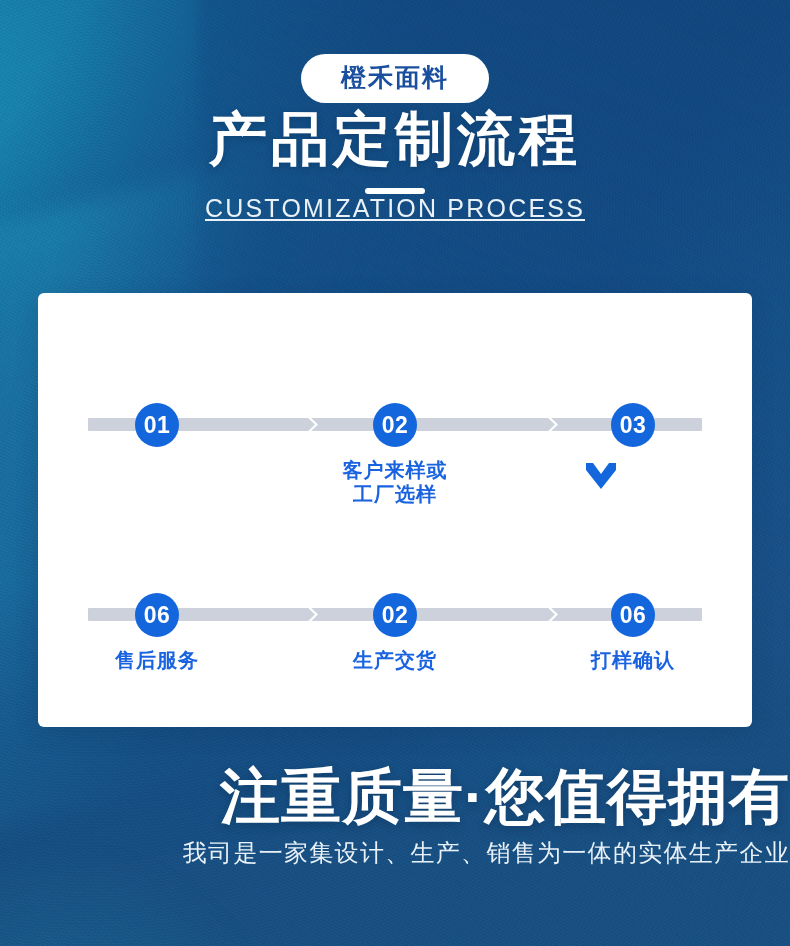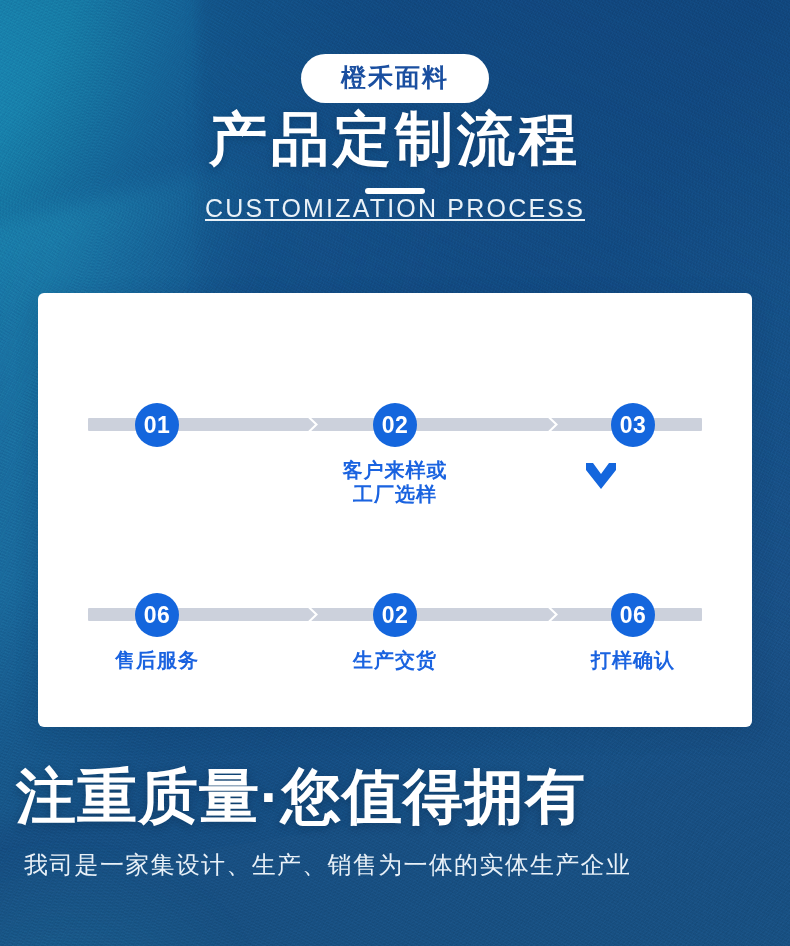--- a/index.html
+++ b/index.html
@@ -232,32 +232,32 @@
   }
   .down-arrow svg { display: block; }
 
   
   .footer {
     position: absolute;
     left: 16px;
     right: 0;
     top: 762px;
     z-index: 5;
-    text-align: left;
+    text-align: right;
   }
   .footer-head {
     color: #ffffff;
     font-size: 60px;
     font-weight: bold;
     letter-spacing: 1px;
     line-height: 1.18;
     text-shadow: 0 3px 9px rgba(4,26,52,0.30);
   }
   .footer-sub {
-    margin-top: 16px;
+    margin-top: 4px;
     color: #e9f1f8;
     font-size: 24px;
     letter-spacing: 1.3px;
     font-weight: 400;
     padding-left: 8px;
   }
 </style>
 </head>
 <body>
 

